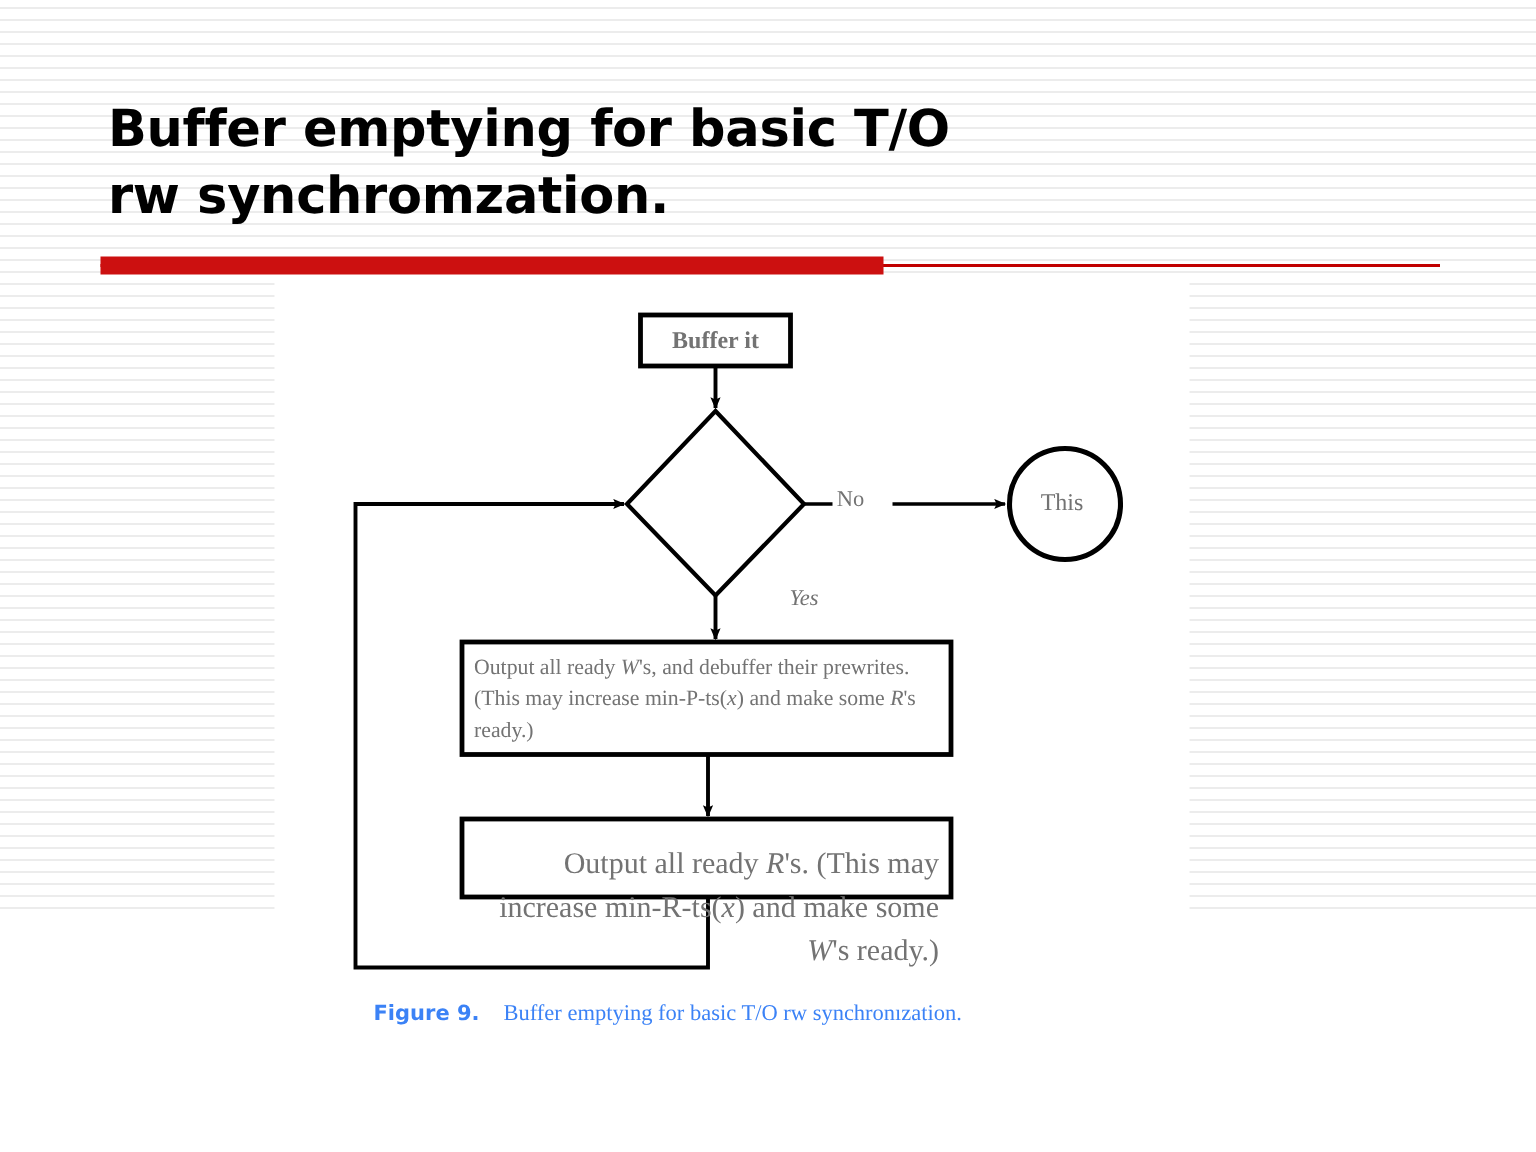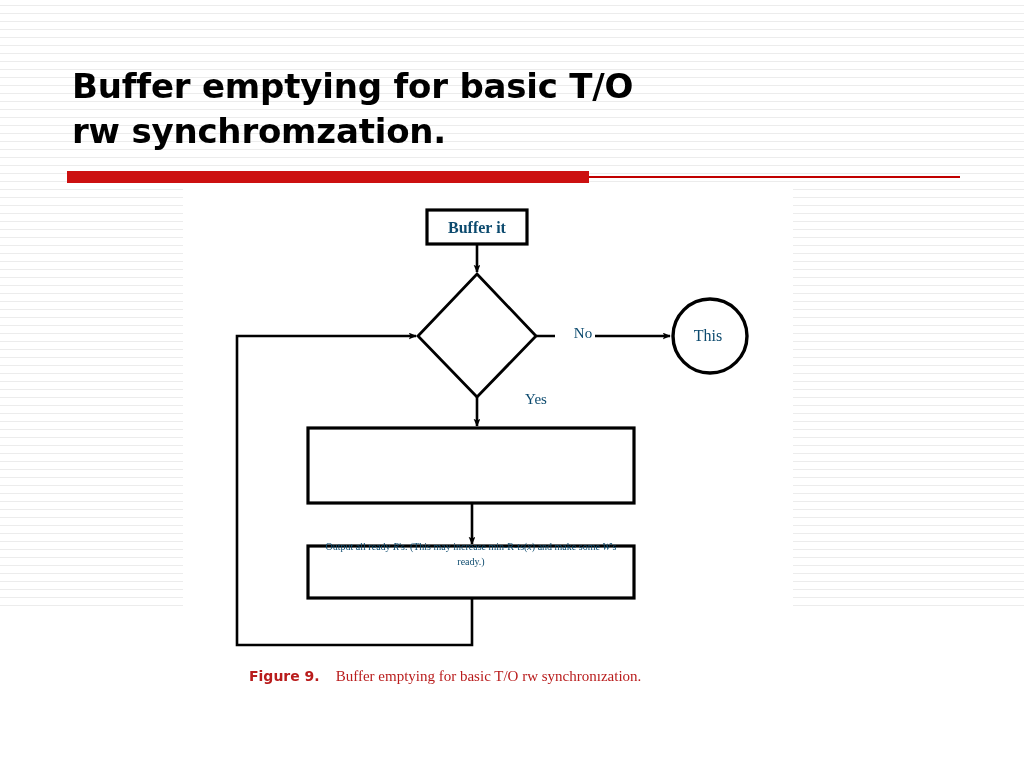--- a/index.html
+++ b/index.html
@@ -78,63 +78,64 @@
     left: 0;
     top: 0;
     width: 610px;
     height: 524px;
   }
 
   
   .fc-text {
     position: absolute;
     font-family: "Liberation Serif", "DejaVu Serif", serif;
-    color: #0c4a6e;
+    color: #737373;
     text-align: center;
     line-height: 1.18;
   }
   .fc-text i { font-style: italic; }
 
   #txt-buffer-it {
     left: 244px; top: 33px; width: 100px;
     font-size: 16px; font-weight: bold;
   }
   #txt-diamond {
     left: 238px; top: 111px; width: 112px;
     font-size: 15px; font-weight: bold;
   }
   #txt-stop {
     left: 489px; top: 141px; width: 72px;
     font-size: 16px;
   }
   #txt-no {
-    left: 380px; top: 139px; width: 40px;
+    left: 364px; top: 139px; width: 40px;
     font-size: 15px;
   }
   #txt-yes {
     left: 330px; top: 205px; width: 46px;
     font-size: 15px;
+    font-style: italic;
   }
   #txt-box1 {
     left: 133px; top: 249px; width: 310px;
     font-size: 14.5px; text-align: left; line-height: 1.45;
   }
   #txt-box2 {
-    left: 133px; top: 354px; width: 310px;
-    font-size: 10px; text-align: center; line-height: 1.45;
+    left: 133px; top: 376px; width: 310px;
+    font-size: 20px; text-align: right; line-height: 1.45;
   }
 
   #figure-caption {
     position: absolute;
     left: 66px;
     top: 482px;
     width: 530px;
     font-family: "Liberation Serif", "DejaVu Serif", serif;
     font-size: 15px;
-    color: #b91c1c;
+    color: #3b82f6;
     text-align: left;
     white-space: nowrap;
   }
   #figure-caption .fignum {
     font-family: "DejaVu Sans", sans-serif;
     font-weight: bold;
     font-size: 14px;
     margin-right: 16px;
   }
 </style>
@@ -182,20 +183,23 @@
 
     <div class="fc-text" id="txt-buffer-it">Buffer it</div>
 
 
     <div class="fc-text" id="txt-no">No</div>
 
     <div class="fc-text" id="txt-yes">Yes</div>
 
     <div class="fc-text" id="txt-stop">This</div>
 
+    <div class="fc-text" id="txt-box1">
+      <span>Output all ready </span><i>W</i><span>'s, and debuffer their prewrites. (This may increase min-P-ts(</span><i>x</i><span>) and make some </span><i>R</i><span>'s ready.)</span>
+    </div>
 
     <div class="fc-text" id="txt-box2">
       <span>Output all ready </span><i>R</i><span>'s. (This may increase min-R-ts(</span><i>x</i><span>) and make some </span><i>W</i><span>'s ready.)</span>
     </div>
 
     <div id="figure-caption">
       <span class="fignum">Figure  9.</span><span>Buffer emptying for basic T/O rw synchronızation.</span>
     </div>
 
   </div>

